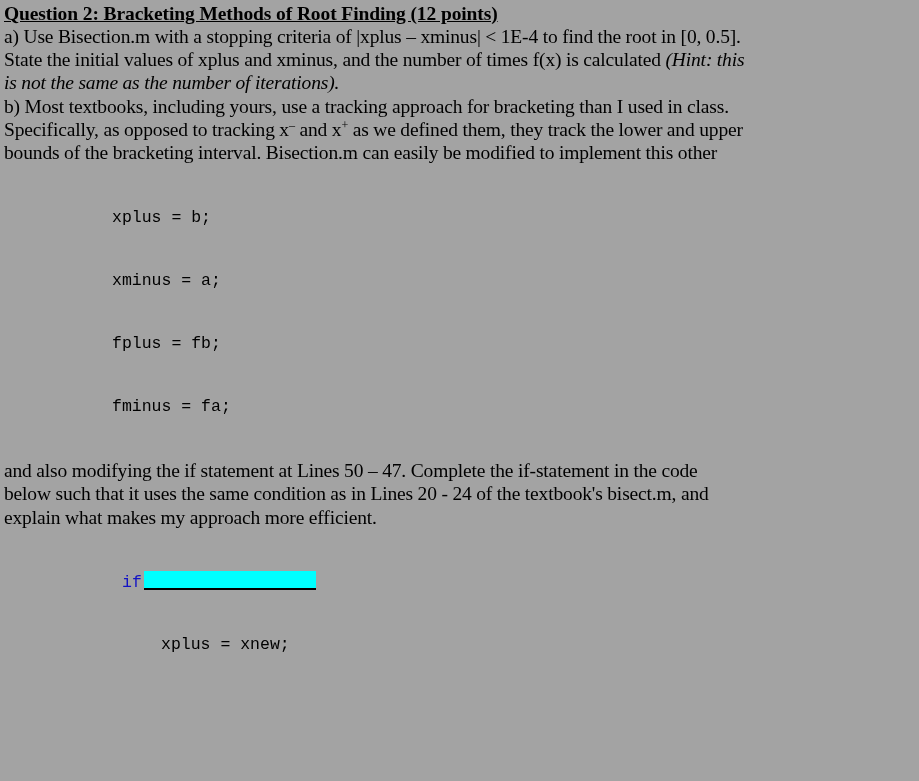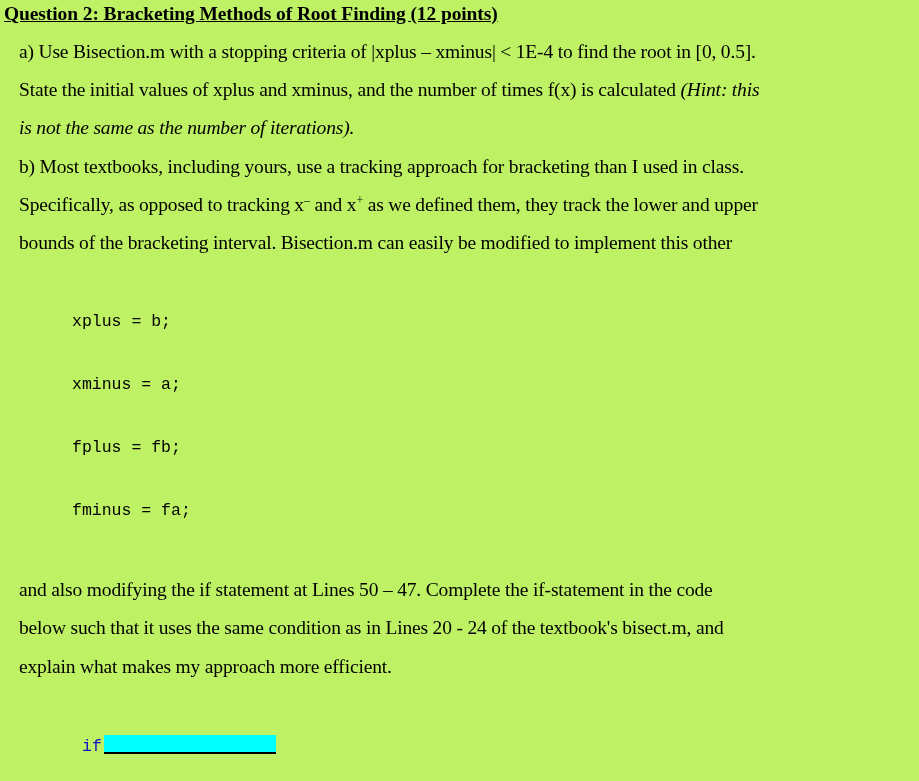--- a/index.html
+++ b/index.html
@@ -11,41 +11,41 @@
     width: 919px;
     height: 781px;
     overflow: hidden;
     font-family: "Liberation Serif", "DejaVu Serif", serif;
     color: #000000;
   }
   .page {
     position: relative;
     width: 919px;
     height: 781px;
-    background: #bef264;
+    background: #a3a3a3;
     padding: 0;
     box-sizing: border-box;
   }
   .doc {
     padding: 2px 4px 0 4px;
   }
   .title {
     font-size: 19.5px;
     font-weight: bold;
     line-height: 23px;
     text-decoration: underline;
     letter-spacing: -0.1px;
     white-space: nowrap;
     margin: 0 0 0 0;
   }
   .para {
     font-size: 19.5px;
     line-height: 23.2px;
     text-align: left;
-    margin: 15px;
+    margin: 0;
     letter-spacing: -0.15px;
     word-spacing: -0.1px;
   }
   .para .it {
     font-style: italic;
   }
   .para .mathvar {
   }
   .sup {
     font-size: 0.62em;
@@ -58,20 +58,21 @@
     line-height: 21px;
     color: #000000;
     white-space: pre;
     margin: 0;
     letter-spacing: 0px;
   }
   .codeblock .ln {
     display: block;
     white-space: pre;
     height: 21px;
+    margin-left: 40px;
   }
   .kw {
     color: #1313c4;
     text-align: center;
   }
   .blank-field {
     display: inline-block;
     width: 172px;
     height: 17px;
     background: #00ffff;

